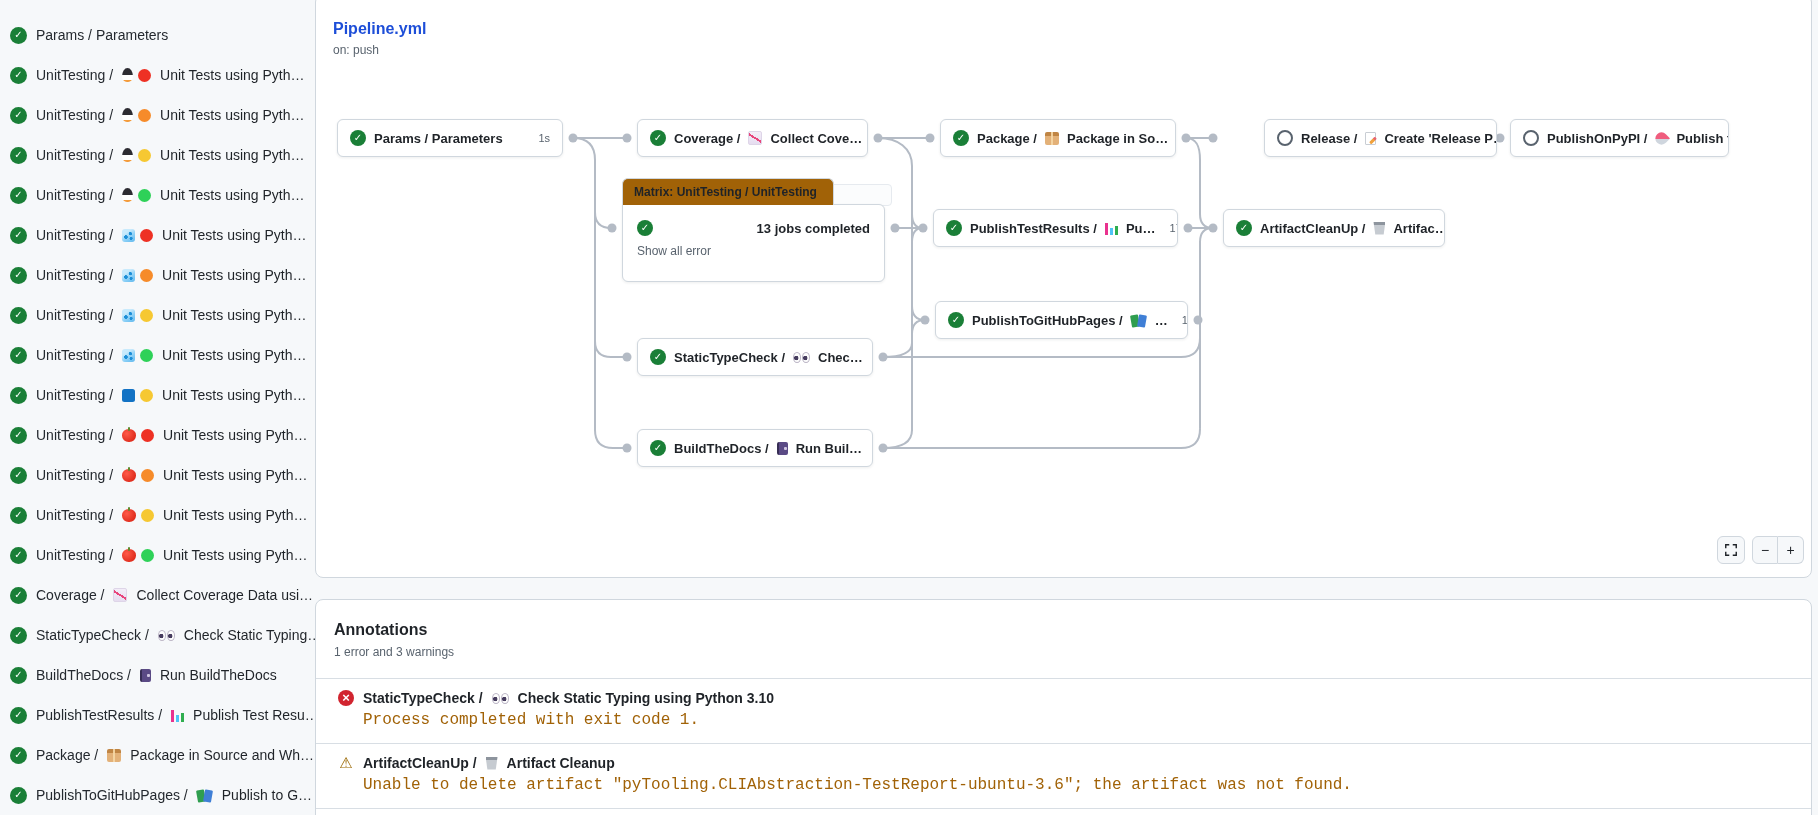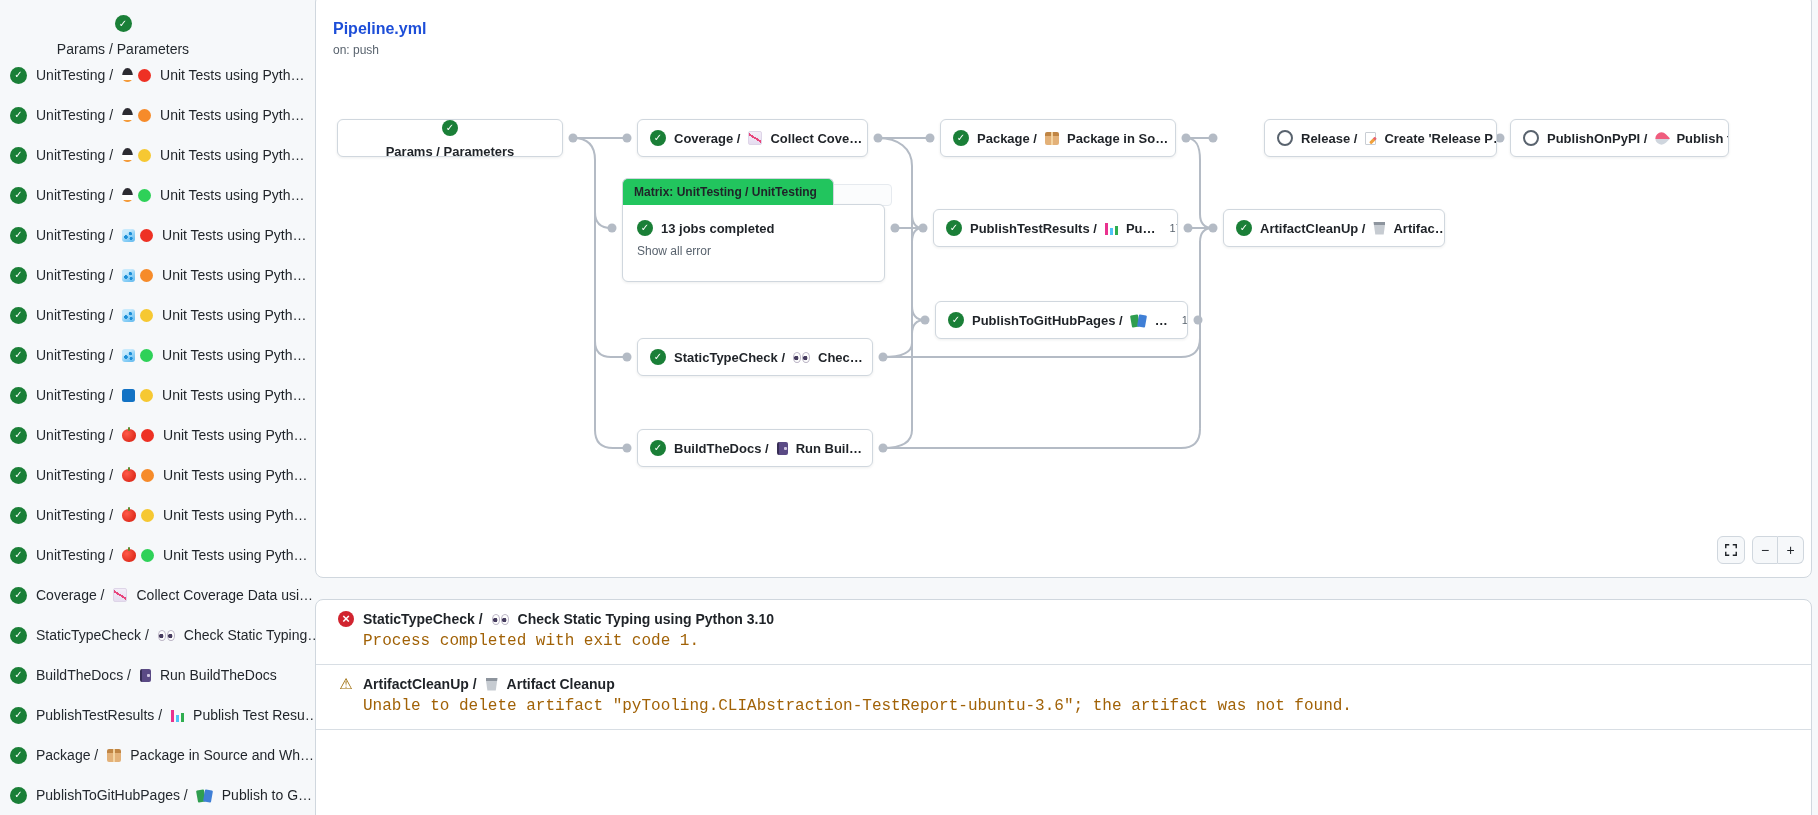--- a/index.html
+++ b/index.html
@@ -71,39 +71,39 @@
     border:1px solid #d0d7de;border-radius:8px;box-sizing:border-box;}
   .gtitle{position:absolute;left:333px;top:20px;font-size:16px;font-weight:700;color:#1d4ed8;}
   .gtrigger{position:absolute;left:333px;top:43px;font-size:12px;color:#59636e;}
 
   .edges{position:absolute;left:0;top:0;width:1818px;height:815px;pointer-events:none;}
 
   .node{position:absolute;height:38px;box-sizing:border-box;display:flex;align-items:center;gap:8px;
     padding:0 12px;background:#fff;border:1px solid #d0d7de;border-radius:6px;
     box-shadow:0 1px 3px rgba(31,35,40,.08);font-size:13px;font-weight:600;white-space:nowrap;overflow:hidden;cursor:pointer;}
   .node .dur{margin-left:auto;font-size:11px;font-weight:400;color:#59636e;padding-left:6px;}
-  #node-params{left:337px;top:119px;width:226px;flex-direction:column;}
+  #node-params{left:337px;top:119px;width:226px;}
   #node-coverage{left:637px;top:119px;width:231px;}
   #node-package{left:940px;top:119px;width:236px;}
   #node-release{left:1264px;top:119px;width:233px;}
   #node-publishonpypi{left:1510px;top:119px;width:219px;}
   #node-publishtestresults{left:933px;top:209px;width:245px;}
   #node-artifactcleanup{left:1223px;top:209px;width:222px;}
   #node-publishtogithubpages{left:935px;top:301px;width:253px;}
   #node-statictypecheck{left:637px;top:338px;width:236px;}
   #node-buildthedocs{left:637px;top:429px;width:236px;}
 
   
   .mpeek{position:absolute;left:830px;top:184px;width:60px;height:20px;background:#fbfcfd;border:1px solid #e6eaef;border-radius:4px;}
-  .mtab{position:absolute;left:622px;top:178px;width:212px;height:27px;background:#22c55e;border:1px solid #d0d7de;border-bottom:none;
+  .mtab{position:absolute;left:622px;top:178px;width:212px;height:27px;background:#a16207;border:1px solid #d0d7de;border-bottom:none;
     border-radius:6px 6px 0 0;box-sizing:border-box;display:flex;align-items:center;padding:0 11px;
     font-size:12px;font-weight:600;z-index:2;}
   .mcard{position:absolute;left:622px;top:204px;width:263px;height:78px;background:#fff;border:1px solid #d0d7de;
     border-radius:0 6px 6px 6px;box-sizing:border-box;box-shadow:0 1px 3px rgba(31,35,40,.08);padding:15px 14px 0 14px;z-index:1;}
-  .mrow{display:flex;align-items:center;gap:8px;font-size:13px;font-weight:600;}
+  .mrow{display:flex;align-items:center;gap:8px;font-size:13px;font-weight:600;justify-content:space-between;}
   .mlink{display:inline-block;margin:8px 0 0 0;font-size:12px;color:#59636e;cursor:pointer;}
 
   
   .zc{position:absolute;left:1717px;top:536px;display:flex;gap:7px;}
   .zbtn{width:28px;height:28px;background:#f6f8fa;border:1px solid #d0d7de;border-radius:6px;box-sizing:border-box;
     display:flex;align-items:center;justify-content:center;cursor:pointer;font-size:14px;color:#1f2328;}
   .zgrp{display:flex;}
   .zgrp .zbtn{width:26px;border-radius:6px 0 0 6px;}
   .zgrp .zbtn + .zbtn{border-left:none;border-radius:0 6px 6px 0;}
 
@@ -467,20 +467,24 @@
         <path d="M2,6 V2 H6 M10,2 H14 V6 M14,10 V14 H10 M6,14 H2 V10" stroke="#1f2328" stroke-width="1.6" fill="none"></path>
       </svg>
     </div>
     <div class="zgrp">
       <div class="zbtn">−</div>
       <div class="zbtn">+</div>
     </div>
   </div>
 
   <section class="apanel">
+    <div class="ahead">
+      <div class="atitle">Annotations</div>
+      <div class="asub">1 error and 3 warnings</div>
+    </div>
 
       <div class="aitem">
         <div class="trow">
           <span class="st st-error"></span>
           <span>StaticTypeCheck /</span>
           <span class="ic ic-eyes"></span>
           <span>Check Static Typing using Python 3.10</span>
         </div>
         <div class="msg">Process completed with exit code 1.</div>
       </div>

